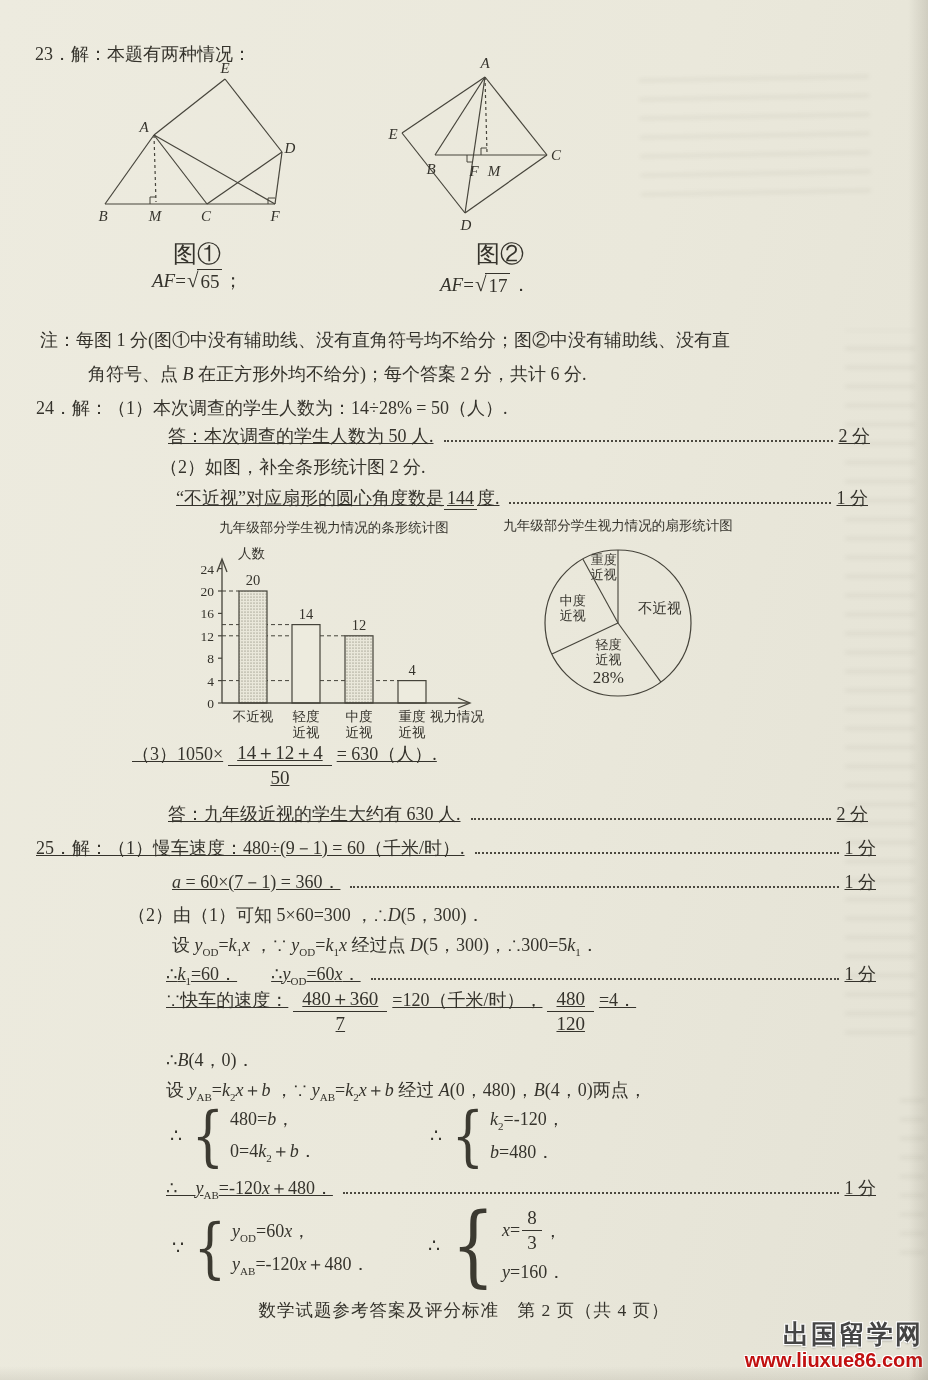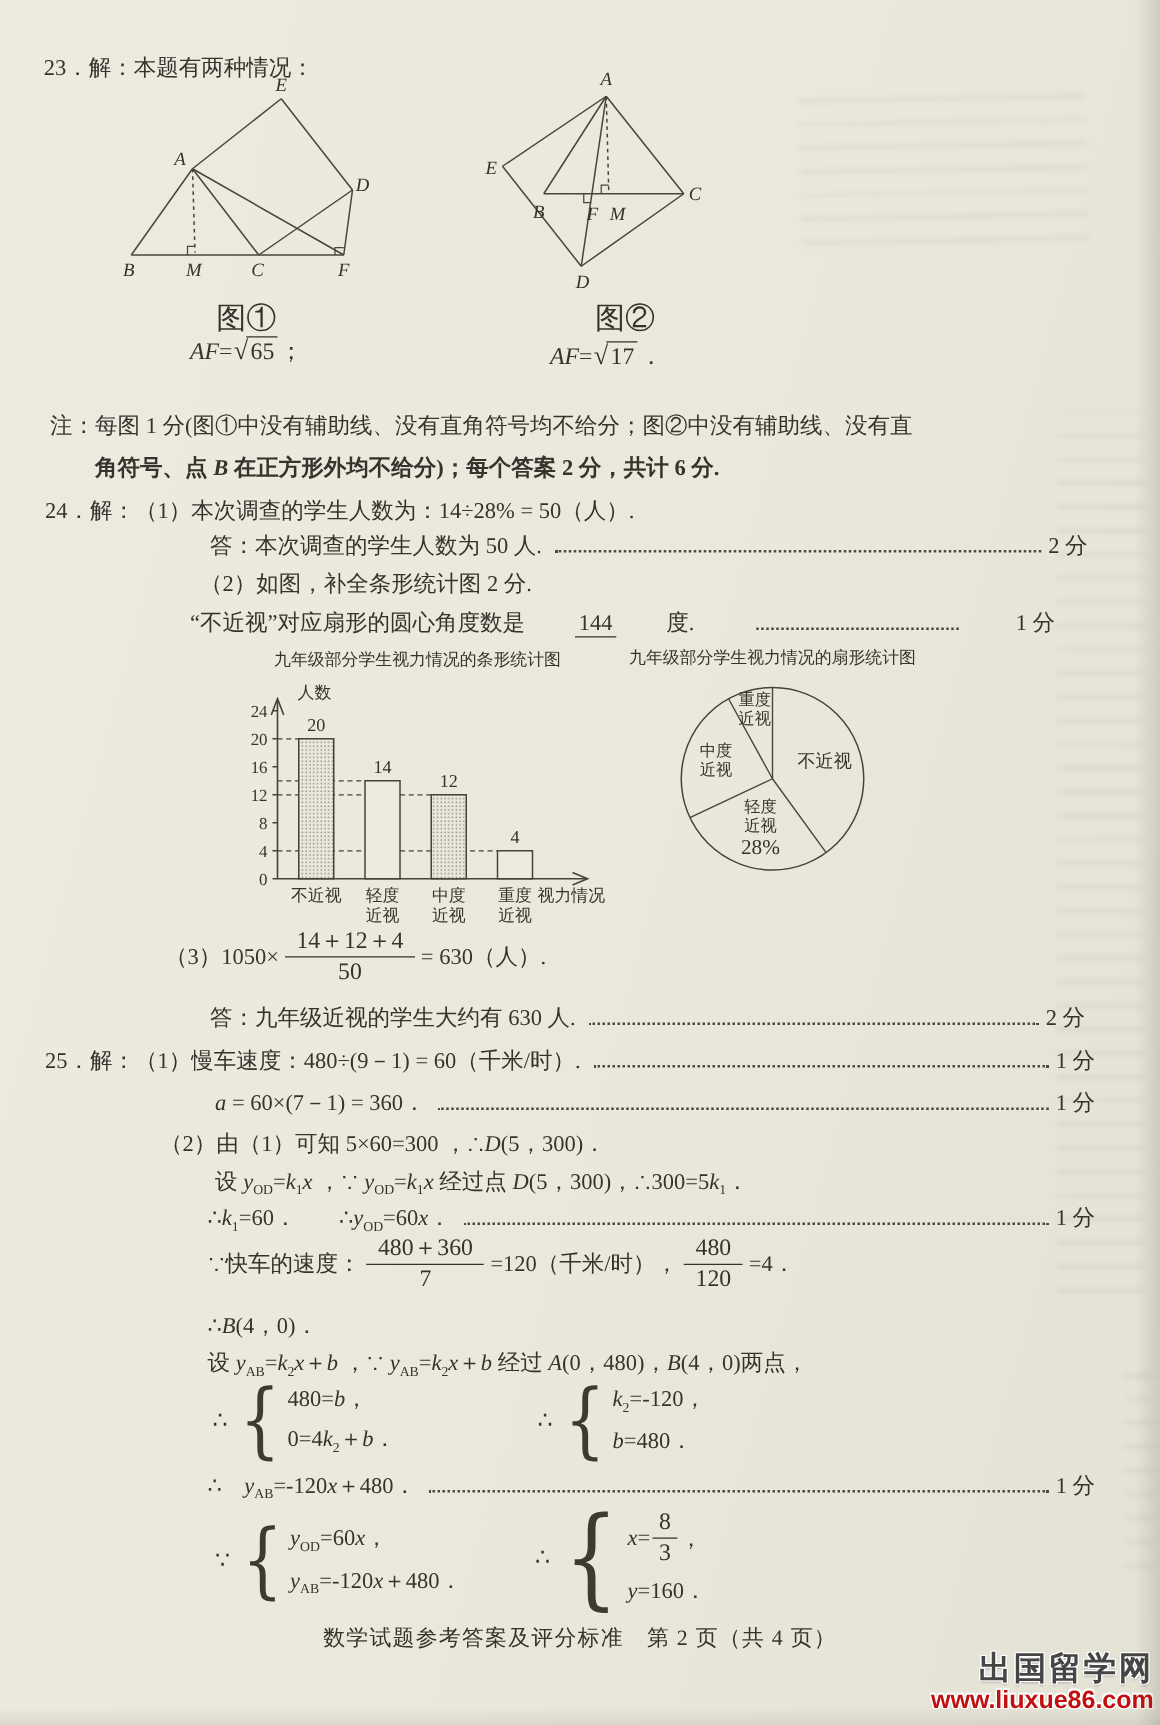--- a/index.html
+++ b/index.html
@@ -1,21 +1,21 @@
 <!DOCTYPE html>
 <html><head>
 <meta charset="utf-8">
 <style>
   html,body{margin:0;padding:0;background:#c9c7bc;}
   .page{position:relative;width:928px;height:1380px;overflow:hidden;
         background:linear-gradient(105deg,#edebdf 0%,#eae8db 55%,#e4e2d5 100%);
         font-family:"Liberation Serif",serif;color:#35332c;}
   .abs{position:absolute;white-space:nowrap;font-size:18px;}
-  .line{position:absolute;display:flex;align-items:baseline;white-space:nowrap;font-size:18px;}
-  .line.center{align-items:center;}
+  .line{position:absolute;display:flex;align-items:baseline;white-space:nowrap;font-size:18px;text-decoration:underline;}
+  .line.center{align-items:flex-start;}
   .dots{flex:1;border-bottom:2px dotted #4b483f;margin:0 6px 5px 10px;min-width:30px;}
   .score{white-space:nowrap;}
   .frac{display:inline-flex;flex-direction:column;align-items:center;vertical-align:middle;
         margin:0 5px;line-height:1.15;font-size:19px;}
   .frac .num{border-bottom:1.5px solid #35332c;padding:0 9px 1px;}
   .frac .den{padding-top:1px;}
   .sqrt{display:inline-flex;align-items:flex-start;margin:0 1px;}
   .sqrt .rad{font-size:21px;line-height:1.05;margin-right:-1px;}
   .sqrt .val{border-top:1.5px solid #35332c;line-height:1.25;padding:0 3px;}
   .sys{position:absolute;display:flex;align-items:center;}
@@ -114,33 +114,33 @@
       </span><span>；</span>
   </div>
   <div class="abs" style="left:440px;top:272px;font-size:19px;">
     <span><i>AF</i>=</span><span class="sqrt">
         <span class="rad">√</span>
         <span class="val">17</span>
       </span><span>．</span>
   </div>
 
   <div class="abs" style="left:40px;top:328px;">注：每图 1 分(图①中没有辅助线、没有直角符号均不给分；图②中没有辅助线、没有直</div>
-  <div class="abs" style="left:76px;top:362px;font-weight:bold;">角符号、点 <i>B</i> 在正方形外均不给分)；每个答案 2 分，共计 6 分.</div>
+  <div class="abs" style="left:88px;top:362px;">角符号、点 <i>B</i> 在正方形外均不给分)；每个答案 2 分，共计 6 分.</div>
 
   <div class="abs" style="left:36px;top:396px;">24．解：（1）本次调查的学生人数为：14÷28% = 50（人）.</div>
 
   <div class="line" style="left:168px;top:424px;width:702px;">
     <span>答：本次调查的学生人数为 50 人.</span>
       <span class="dots"></span>
       <span class="score">2 分</span>
   </div>
 
   <div class="abs" style="left:128px;top:455px;margin-left:32px;">（2）如图，补全条形统计图 2 分.</div>
 
-  <div class="line" style="left:152px;top:486px;width:692px;gap:40px;">
+  <div class="line" style="left:176px;top:486px;width:692px;">
     <span>“不近视”对应扇形的圆心角度数是</span>
       <span class="ul">144</span>
       <span>度.</span>
       <span class="dots"></span>
       <span class="score">1 分</span>
   </div>
 
   <svg class="abs" style="left:178px;top:518px;" width="315" height="228" viewBox="0 0 315 228">
       <defs>
         <pattern id="stip" width="3" height="3" patternUnits="userSpaceOnUse">

